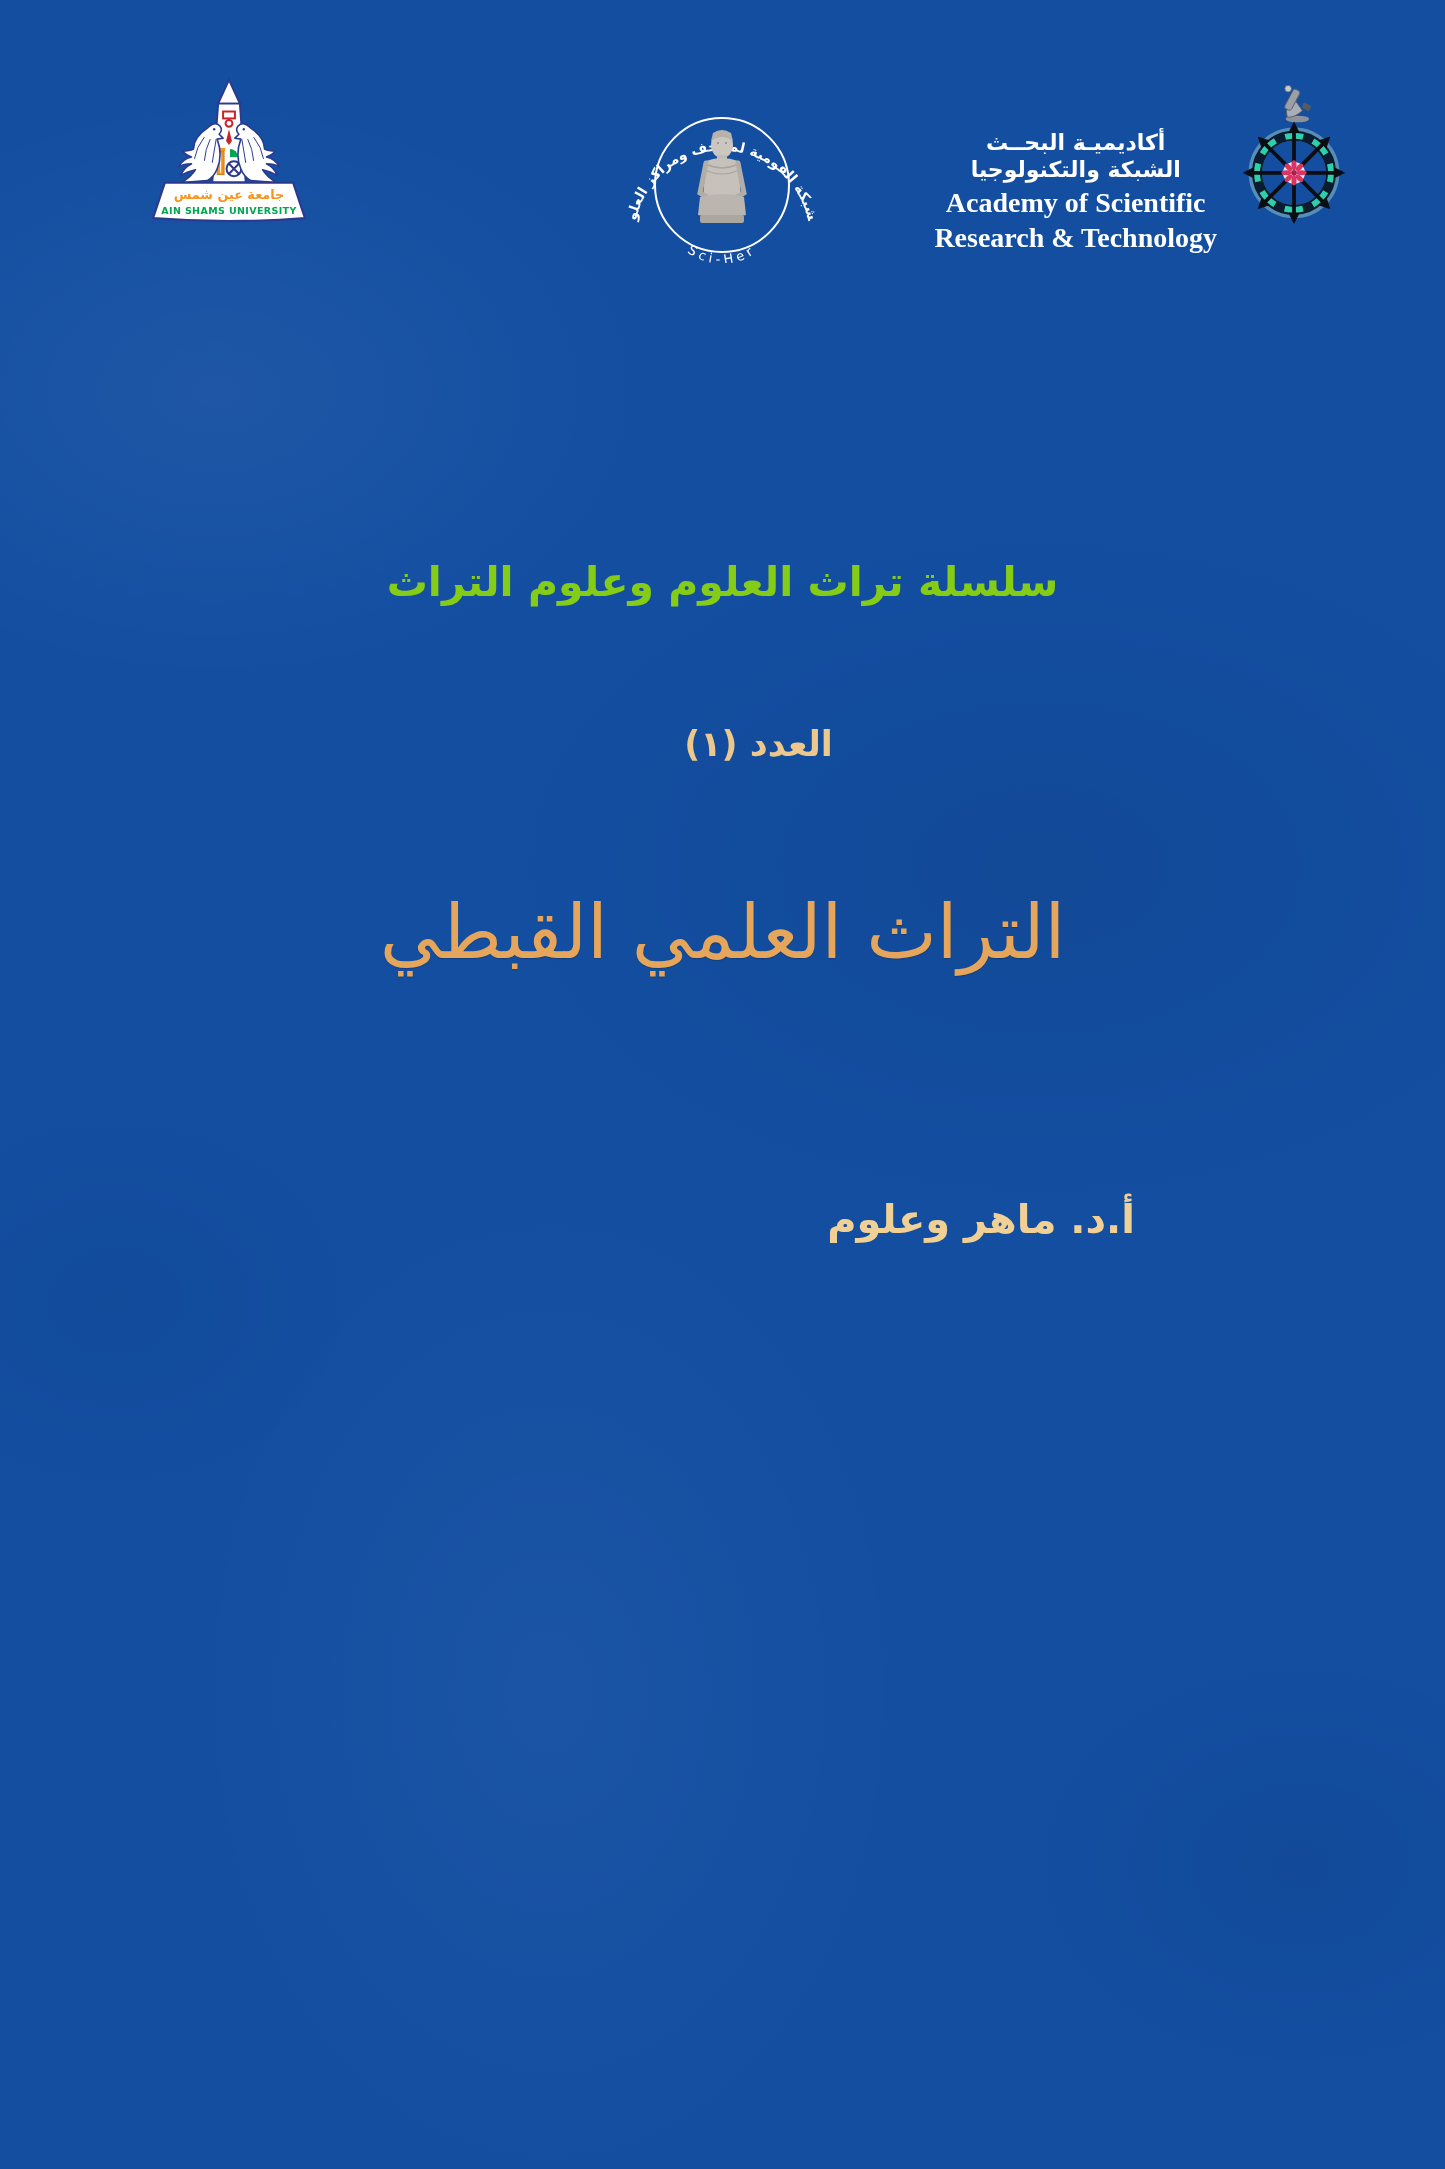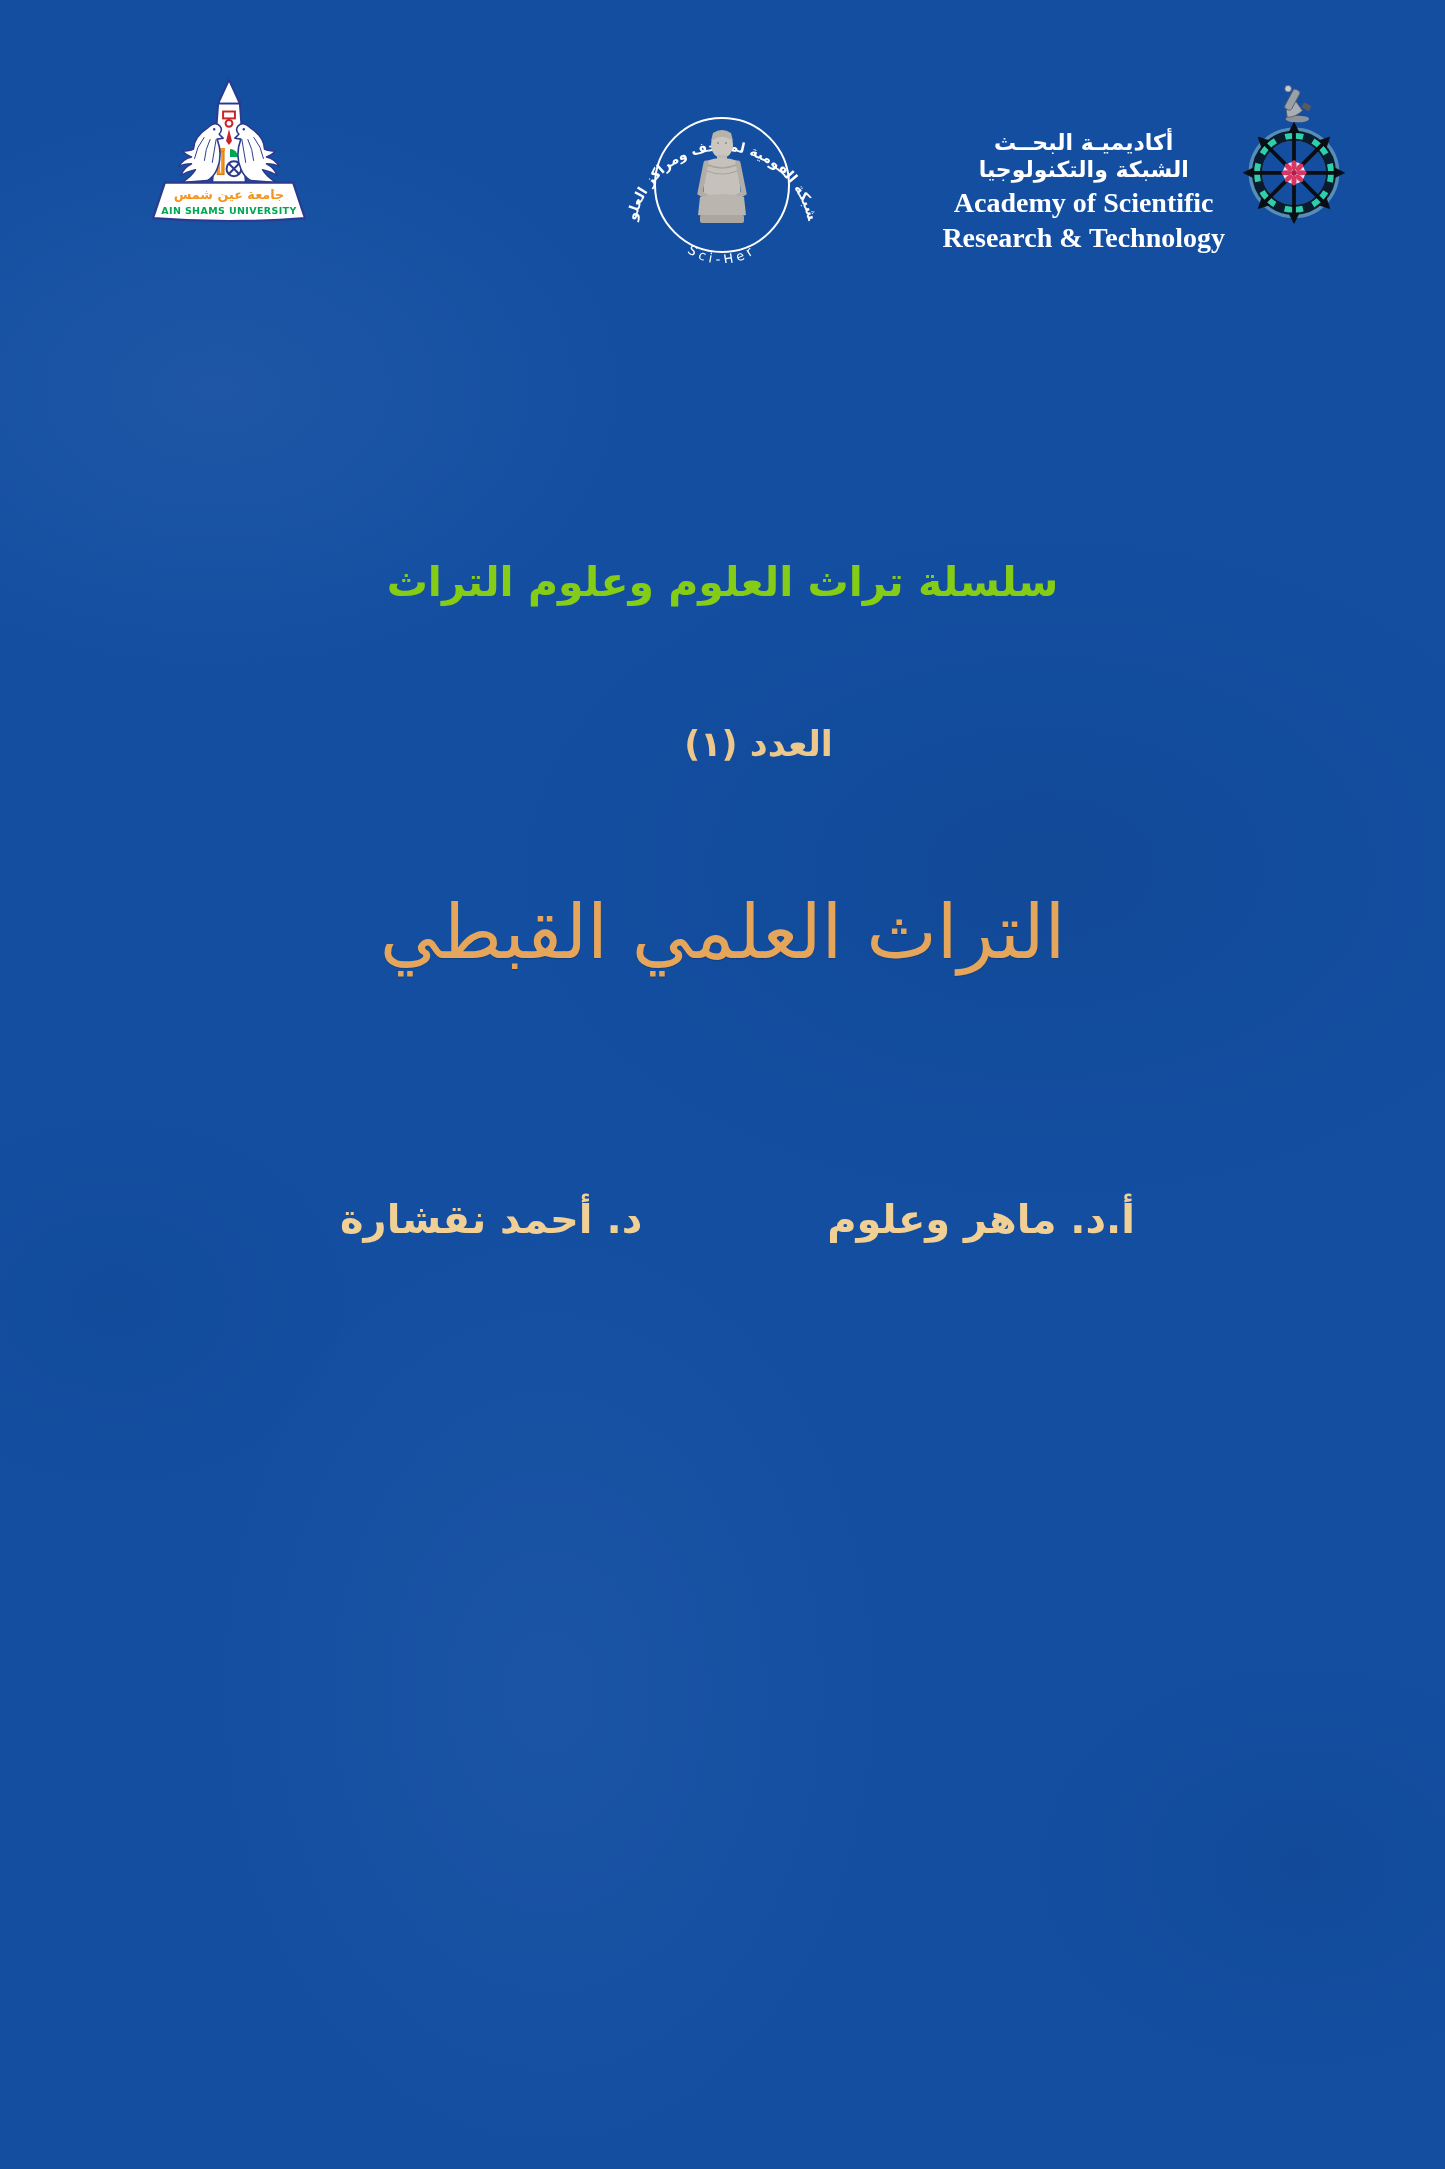--- a/index.html
+++ b/index.html
@@ -18,21 +18,21 @@
       radial-gradient(820px 520px at 72% 40%, rgba(0,0,0,.06), transparent 70%),
       radial-gradient(520px 720px at 38% 78%, rgba(255,255,255,.035), transparent 70%),
       radial-gradient(420px 320px at 90% 86%, rgba(0,0,0,.05), transparent 70%),
       radial-gradient(380px 300px at 8% 60%, rgba(0,0,0,.045), transparent 70%);
   }
 
   .logo{position:absolute;}
   .ain-shams{left:134px;top:76px;width:190px;height:148px;}
   .sci-her{left:620px;top:93px;width:204px;height:170px;}
 
-  .asrt{right:92px;top:82px;display:flex;align-items:flex-start;gap:10px;}
+  .asrt{right:92px;top:82px;display:flex;align-items:flex-start;gap:18px;}
   .asrt-text{margin-top:48px;text-align:center;color:#fff;white-space:nowrap;}
   .asrt-ar{font-family:"DejaVu Sans",sans-serif;font-weight:bold;font-size:22px;line-height:1.22;direction:rtl;}
   .asrt-en{font-family:"Liberation Serif","DejaVu Serif",serif;font-weight:bold;font-size:28px;line-height:1.18;margin-top:2px;}
   .asrt-emblem{width:118px;height:148px;flex:0 0 auto;}
 
   .centerline{position:absolute;left:0;width:100%;text-align:center;direction:rtl;}
   .series-title{top:558px;color:#84cc16;font-size:41px;font-weight:bold;letter-spacing:.5px;}
   .issue-label{top:724px;color:#ECC88D;font-size:35px;font-weight:bold;padding-left:36px;}
   .main-title{
     top:888px;color:#E5A55B;font-size:75px;font-weight:normal;
@@ -183,16 +183,15 @@
   </div>
 
   <div class="centerline series-title">سلسلة تراث العلوم وعلوم التراث</div>
 
   <div class="centerline issue-label">العدد (١)</div>
 
   <div class="centerline main-title">التراث العلمي القبطي</div>
 
   <div class="authors">
     <span class="author">أ.د. ماهر وعلوم</span>
-    <span class="author">د. أحمد نقشارة</span>
   </div>
 
 </div>
 
 </body></html>

